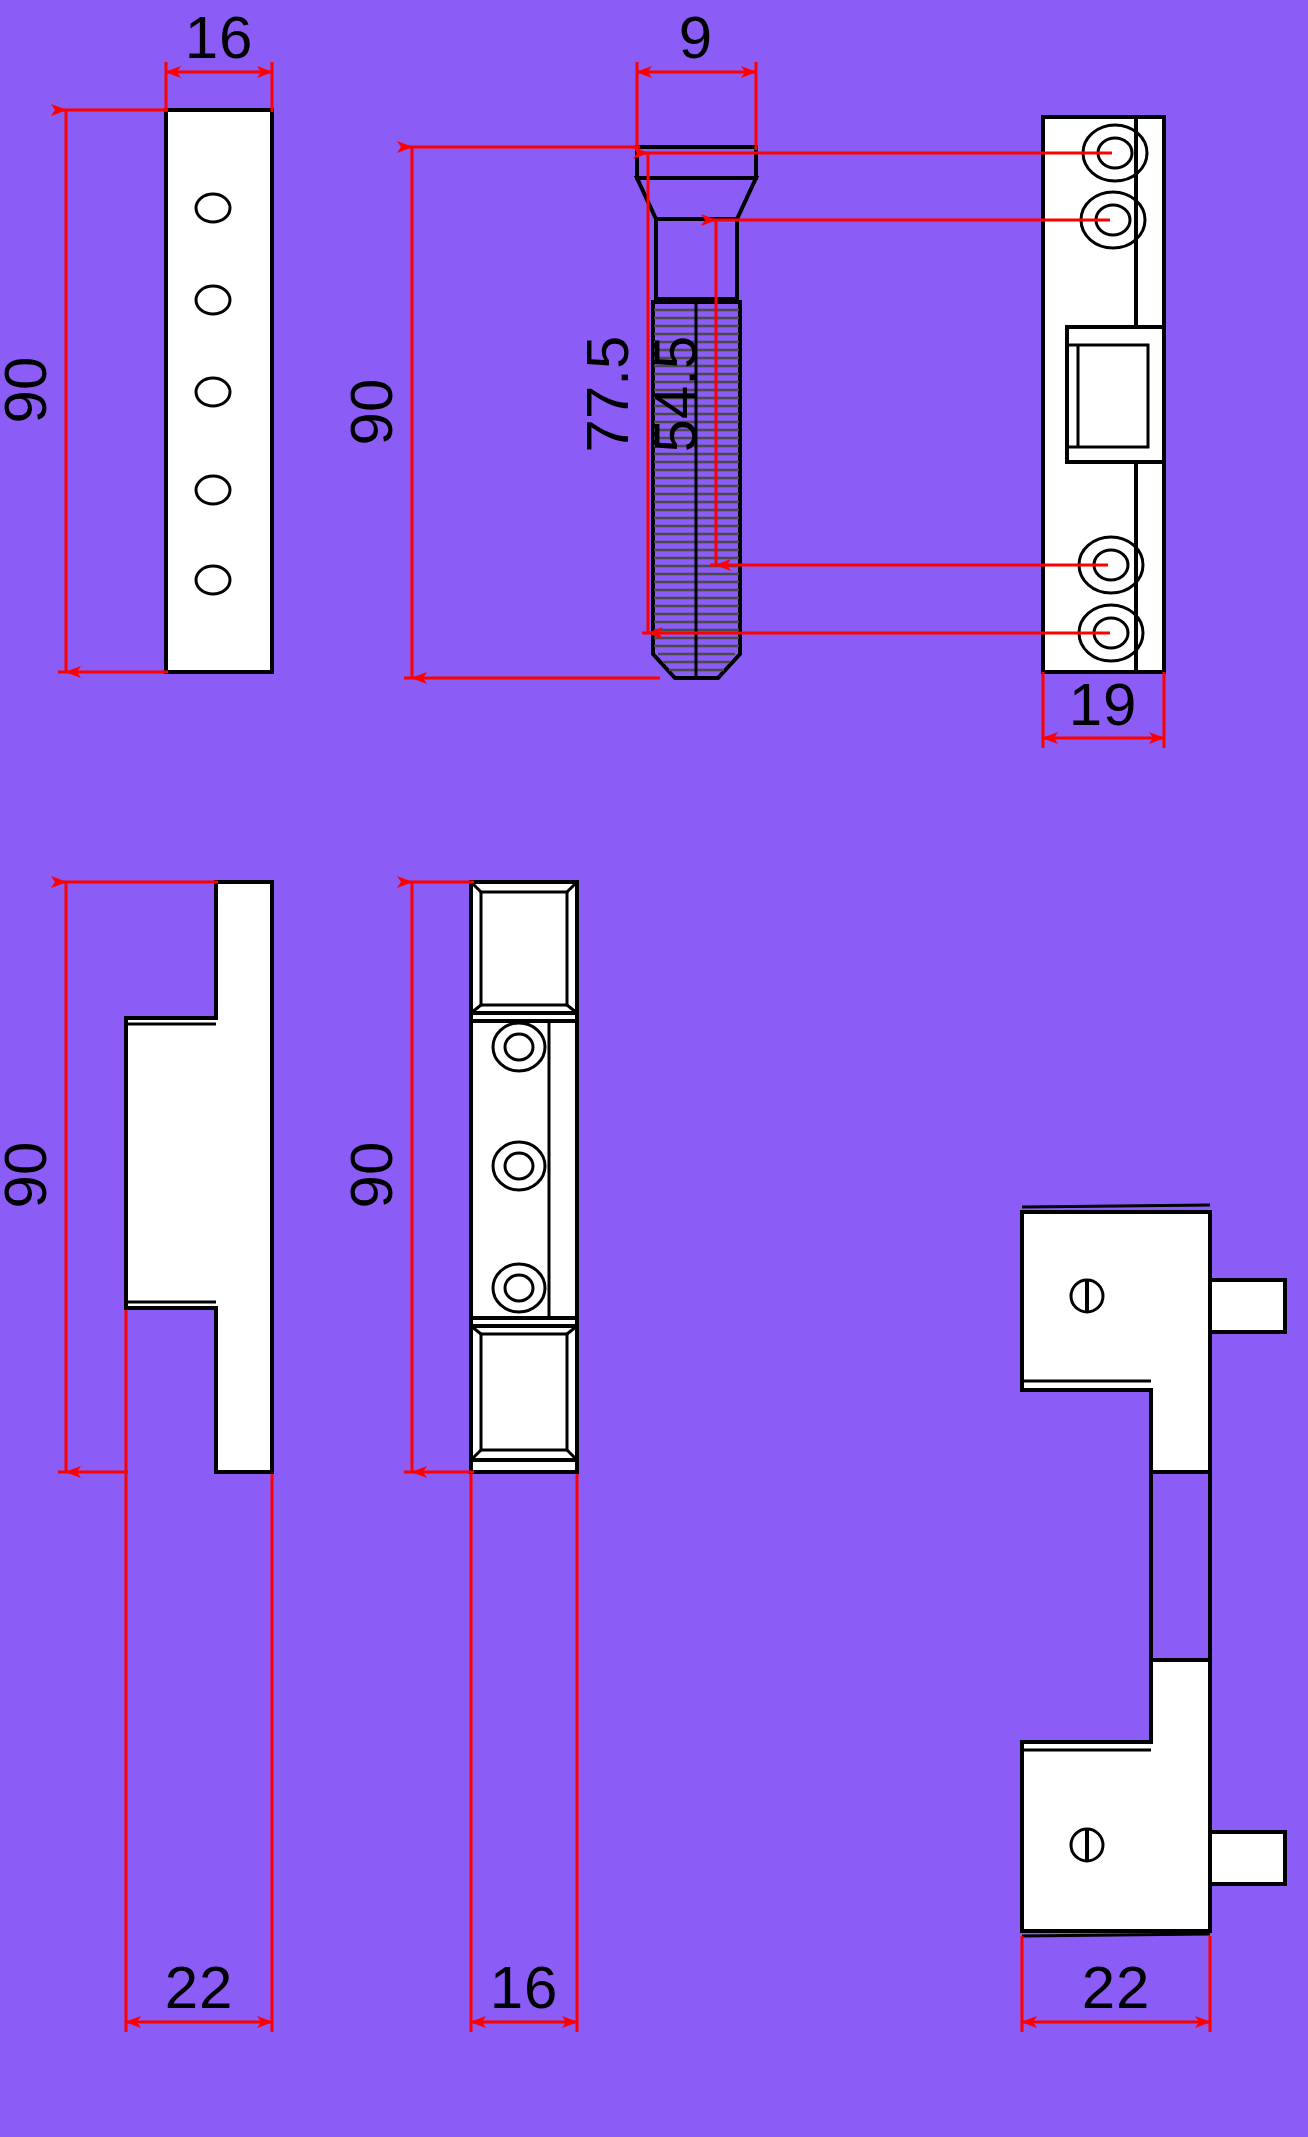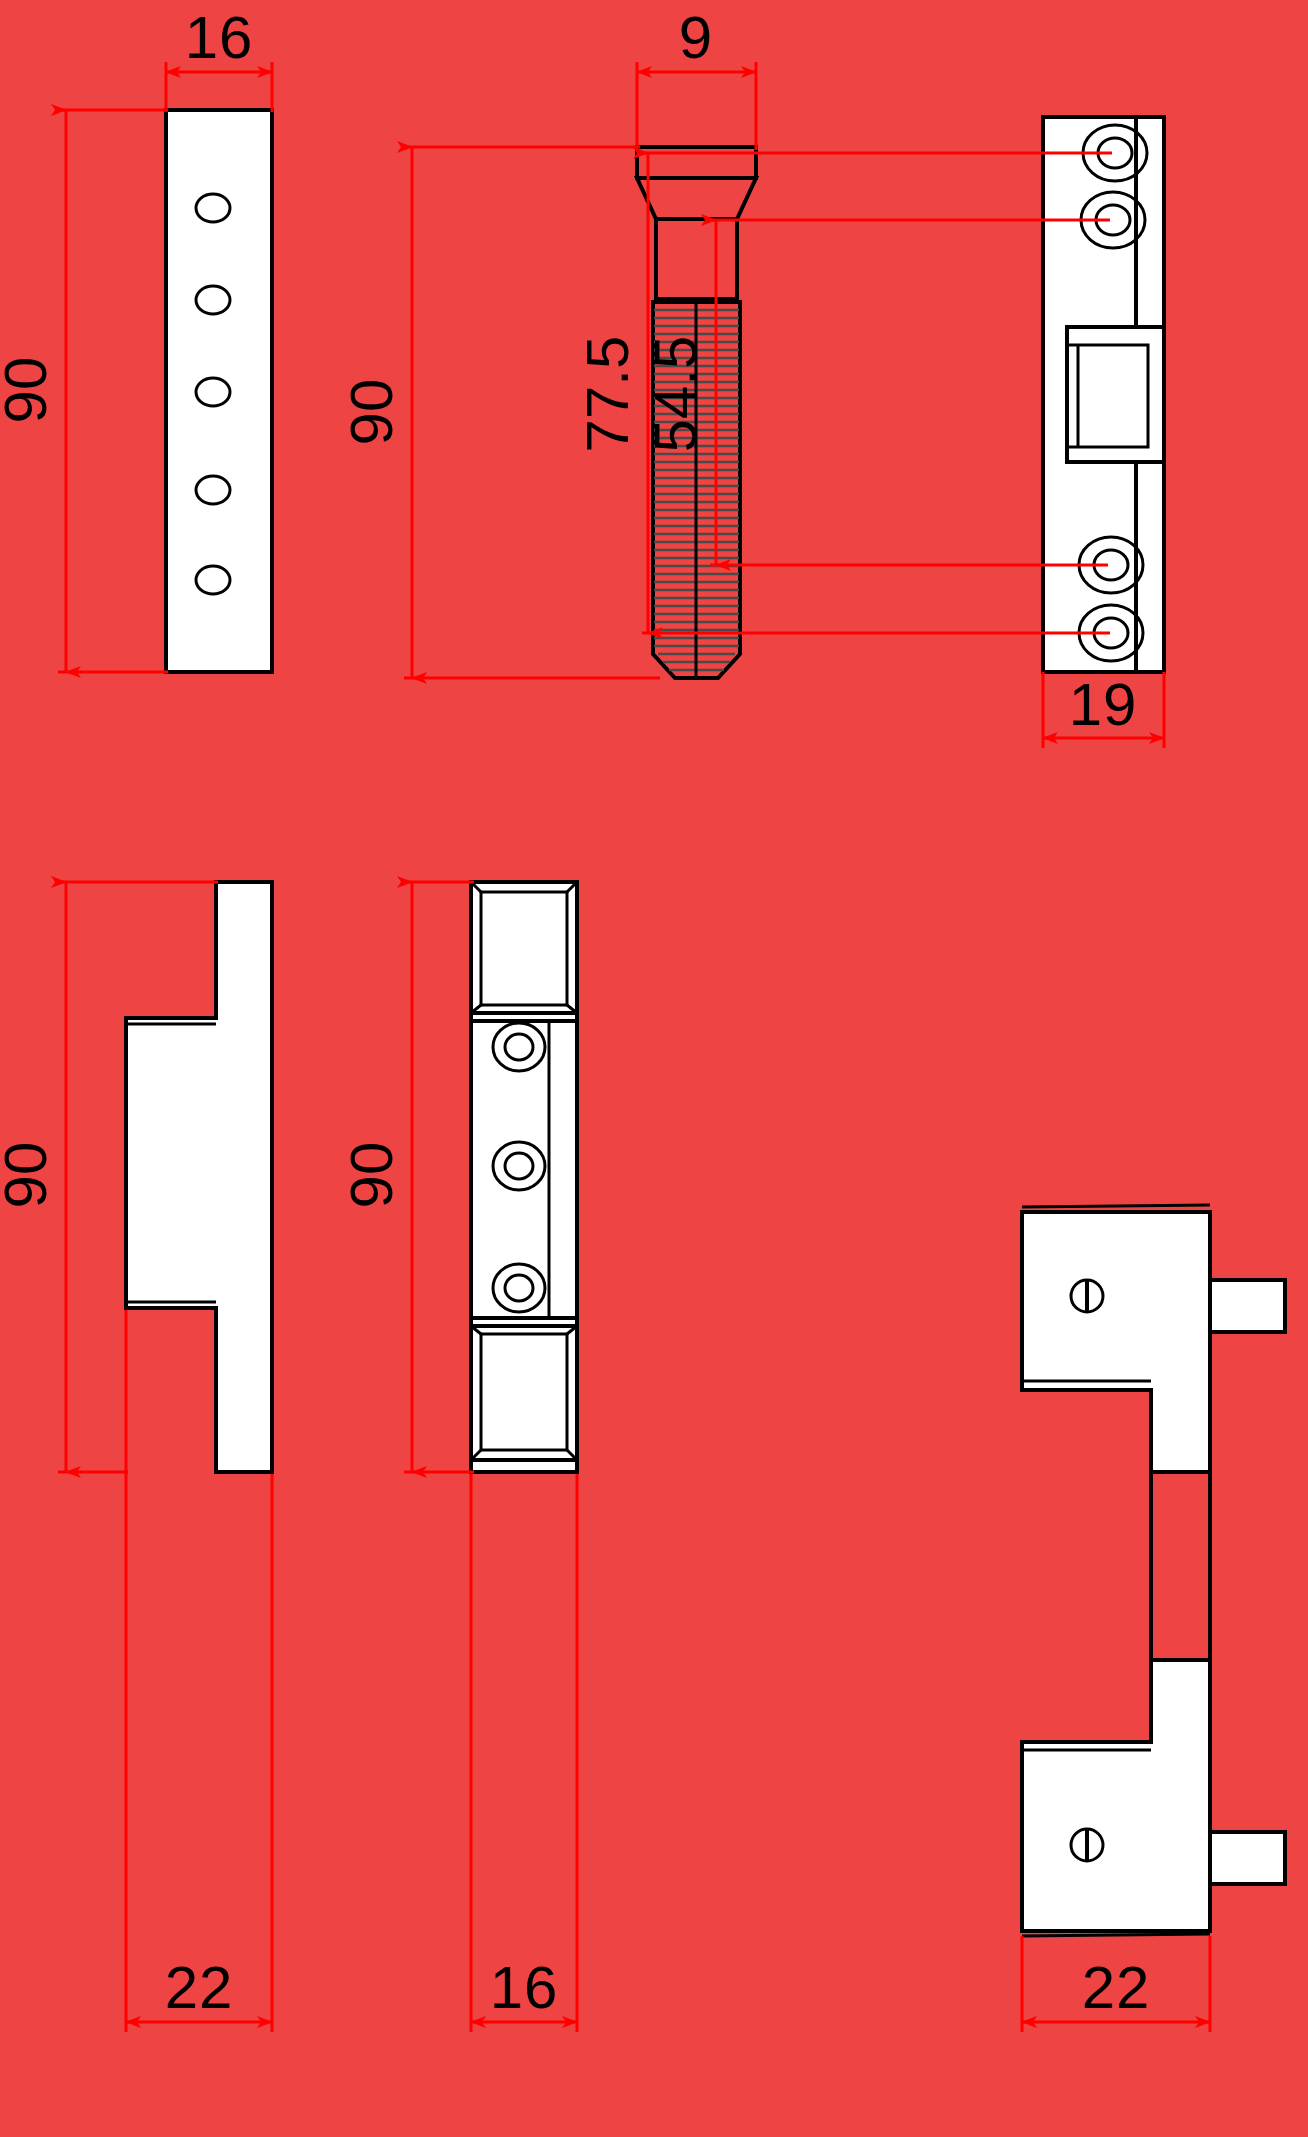--- a/index.html
+++ b/index.html
@@ -1,21 +1,21 @@
 <!DOCTYPE html>
 <html><head>
 <meta charset="utf-8">
 <title>Technical Drawing</title>
 <style>
   html,body{margin:0;padding:0;background:#ffffff;}
   body{
     font-family:"Liberation Sans", sans-serif;
     width:1308px;height:2137px;overflow:hidden;
   }
-  #sheet{position:relative;width:1308px;height:2137px;background:#ef4444;}
+  #sheet{position:relative;width:1308px;height:2137px;background:#8b5cf6;}
   svg#drawing{position:absolute;left:0;top:0;width:1308px;height:2137px;display:block;}
   .part{fill:none;stroke:#000000;stroke-width:4;stroke-linejoin:miter;stroke-linecap:square;}
   .part-thin{fill:none;stroke:#000000;stroke-width:3;}
   .thread{fill:none;stroke:#4a4a4a;stroke-width:2.4;}
   .dimline{stroke:#ff0000;stroke-width:3;fill:none;}
   .extline{stroke:#ff0000;stroke-width:3;fill:none;}
   .dimtext{
     font-family:"Liberation Sans", sans-serif;
     fill:#000000;
     font-size:60px;

